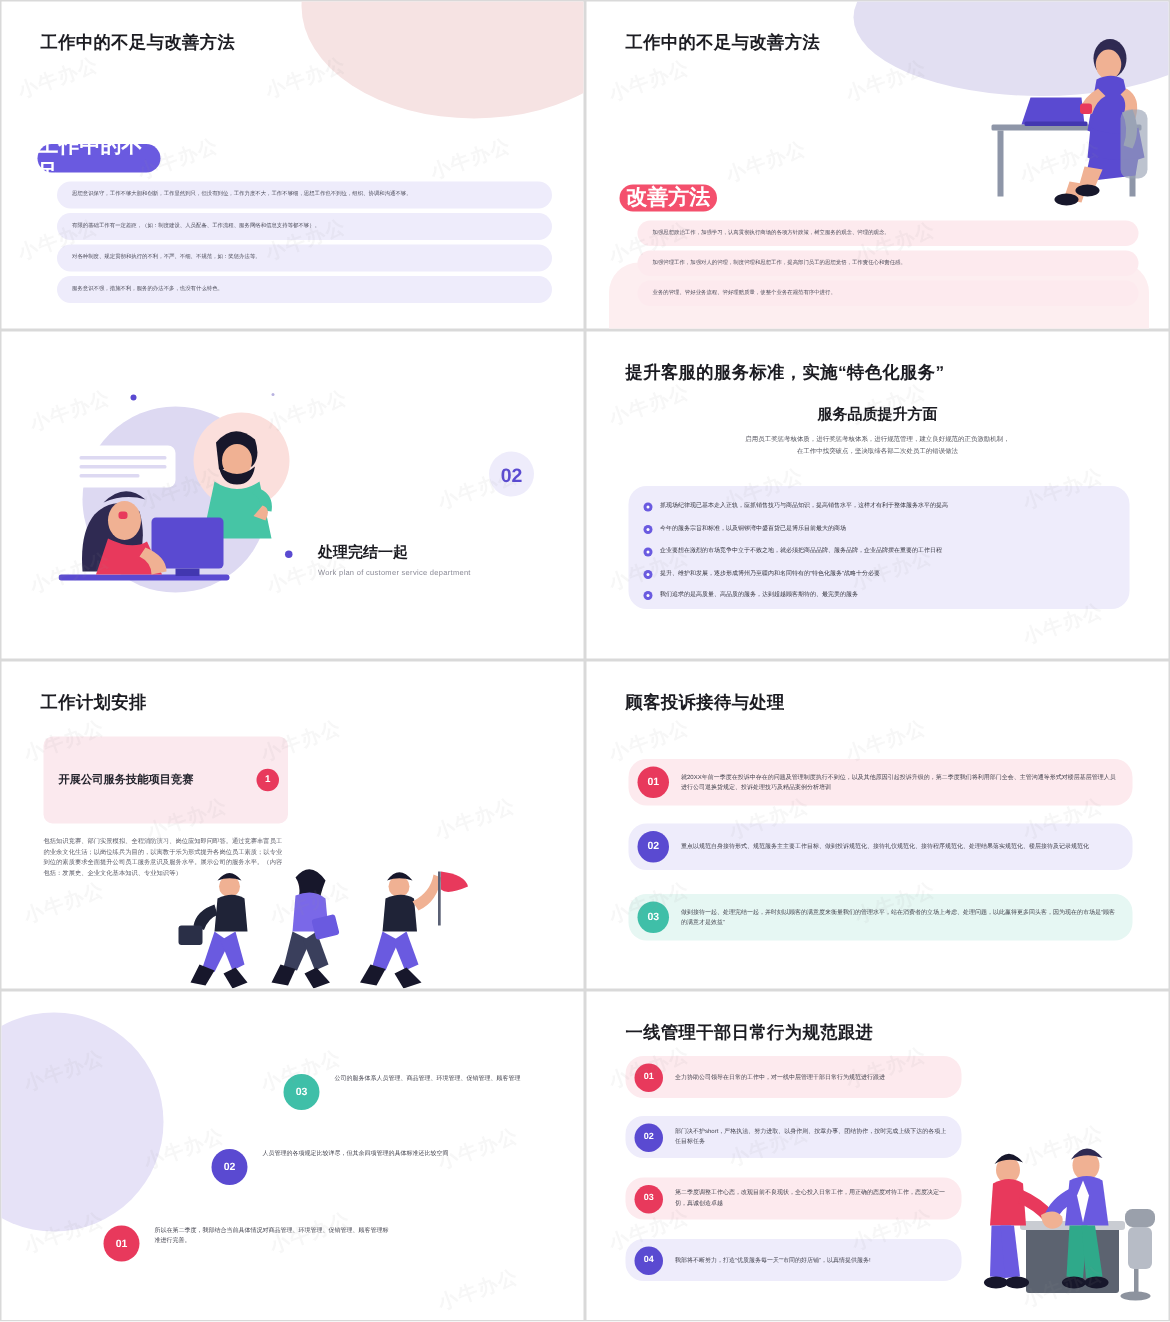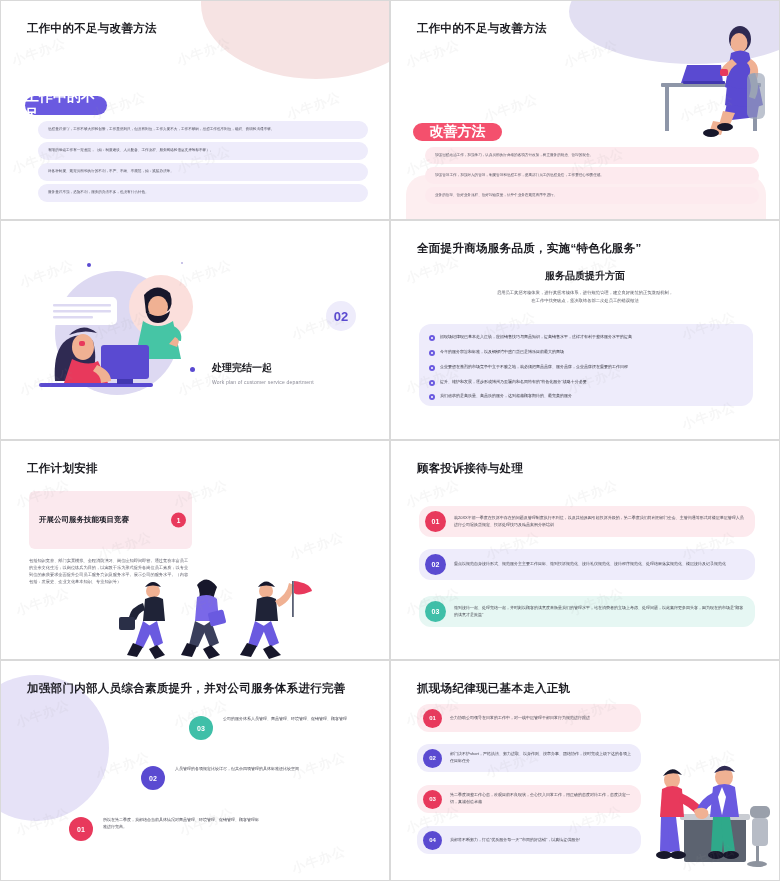--- a/index.html
+++ b/index.html
@@ -118,21 +118,21 @@
       <path d="M80 98 l-4 14 l10 2 l6 -14Z" fill="#f0b193"></path>
       <path d="M70 108 l-4 12 l12 2 l4 -12Z" fill="#f0b193"></path>
       <ellipse cx="68" cy="120" rx="8" ry="4" fill="#17172b"></ellipse>
       <ellipse cx="82" cy="114" rx="8" ry="4" fill="#17172b"></ellipse>
       <path d="M89 46 q-10 6 -12 14 l8 3 q3 -9 9 -12Z" fill="#f0b193"></path>
       <rect x="77" y="56" width="8" height="7" rx="2" fill="#e8395c"></rect>
       <path d="M108 46 q10 6 6 20 l-8 -2 q3 -10 -2 -14Z" fill="#f0b193"></path>
       <path d="M112 60 q6 14 0 26 l-6 -2 q4 -12 -1 -22Z" fill="#9aa3b5"></path>
       <rect x="104" y="60" width="18" height="46" rx="6" fill="#9aa3b5" opacity=".65"></rect>
     </svg>
-    <div class="pill pink" style="left:412px;top:122px;width:89px;height:18px;position:absolute;left:22px;">改善方法</div>
+    <div class="pill pink" style="left:412px;top:122px;width:65px;height:18px;position:absolute;left:22px;">改善方法</div>
     <div class="bar rose" style="left:34px;top:146px;width:334px;height:17px;padding:0 10px;">
         <span>加强思想政治工作，加强学习，认真贯彻执行商场的各项方针政策，树立服务的观念、管理的观念。</span>
       </div>
     <div class="bar rose" style="left:34px;top:166px;width:334px;height:17px;padding:0 10px;">
         <span>加强管理工作，加强对人的管理，制度管理和思想工作，提高部门员工的思想觉悟，工作责任心和责任感。</span>
       </div>
     <div class="bar rose" style="left:34px;top:186px;width:334px;height:17px;padding:0 10px;">
         <span>业务的管理、管好业务流程、管好理赔质量，使整个业务在规范有序中进行。</span>
       </div>
     <div class="wm">
@@ -181,21 +181,21 @@
       <span style="left:18px;top:44px;">小牛办公</span>
       <span style="left:176px;top:44px;">小牛办公</span>
       <span style="left:18px;top:152px;">小牛办公</span>
       <span style="left:176px;top:152px;">小牛办公</span>
       <span style="left:290px;top:96px;">小牛办公</span>
       <span style="left:92px;top:96px;">小牛办公</span>
     </div>
   </div>
 
   <div class="slide">
-    <div class="title t1">全面提升商场服务品质，实施“特色化服务”</div>
+    <div class="title t1">提升客服的服务标准，实施“特色化服务”</div>
     <div class="chead" style="top:48px;">
       <div class="h">服务品质提升方面</div>
       <div class="s">启用员工奖惩考核体质，进行奖惩考核体系，进行规范管理，建立良好规范的正负激励机制，</div>
       <div class="s" style="margin-top:0;">在工作中找突破点，坚决取缔各部二次处员工的错误做法</div>
     </div>
     <div class="panel" style="left:28px;top:103px;width:334px;height:82px;"></div>
     <div class="li" style="left:38px;top:113px;width:318px;">
         <i></i>
         <span>抓现场纪律现已基本走入正轨，应抓销售技巧与商品知识，提高销售水平，这样才有利于整体服务水平的提高</span>
       </div>
@@ -293,21 +293,20 @@
       <span style="left:172px;top:44px;">小牛办公</span>
       <span style="left:14px;top:152px;">小牛办公</span>
       <span style="left:178px;top:152px;">小牛办公</span>
       <span style="left:290px;top:96px;">小牛办公</span>
       <span style="left:94px;top:96px;">小牛办公</span>
     </div>
   </div>
 
   <div class="slide">
     <div class="deco" style="width:146px;height:146px;left:-38px;top:14px;background:#e6e2f7;"></div>
-    <div class="title t1">加强部门内部人员综合素质提升，并对公司服务体系进行完善</div>
     <div class="stair" style="left:188px;top:55px;width:180px;">
       <div class="ncirc teal" style="width:24px;height:24px;">03</div>
       <div class="ntxt">公司的服务体系人员管理、商品管理、环境管理、促销管理、顾客管理</div>
     </div>
     <div class="stair" style="left:140px;top:105px;width:190px;">
       <div class="ncirc pur" style="width:24px;height:24px;">02</div>
       <div class="ntxt">人员管理的各项规定比较详尽，但其余四项管理的具体标准还比较空间</div>
     </div>
     <div class="stair" style="left:68px;top:156px;width:200px;">
       <div class="ncirc red" style="width:24px;height:24px;">01</div>
@@ -318,21 +317,21 @@
       <span style="left:172px;top:44px;">小牛办公</span>
       <span style="left:14px;top:152px;">小牛办公</span>
       <span style="left:178px;top:152px;">小牛办公</span>
       <span style="left:290px;top:96px;">小牛办公</span>
       <span style="left:94px;top:96px;">小牛办公</span>
       <span style="left:290px;top:190px;">小牛办公</span>
     </div>
   </div>
 
   <div class="slide">
-    <div class="title t1">抓现场纪律现已基本走入正轨</div>
+    <div class="title t1">一线管理干部日常行为规范跟进</div>
     <div class="nrow p-rose" style="left:26px;top:43px;width:224px;height:28px;">
       <div class="ncirc red" style="width:19px;height:19px;font-size:6px;">01</div>
       <div class="ntxt">全力协助公司领导在日常的工作中，对一线中层管理干部日常行为规范进行跟进</div>
     </div>
     <div class="nrow p-lav" style="left:26px;top:83px;width:224px;height:28px;">
       <div class="ncirc pur" style="width:19px;height:19px;font-size:6px;">02</div>
       <div class="ntxt">部门决不护short，严格执法、努力进取、以身作则、按章办事、团结协作，按时完成上级下达的各项上任目标任务</div>
     </div>
     <div class="nrow p-rose" style="left:26px;top:124px;width:224px;height:28px;">
       <div class="ncirc red" style="width:19px;height:19px;font-size:6px;">03</div>

